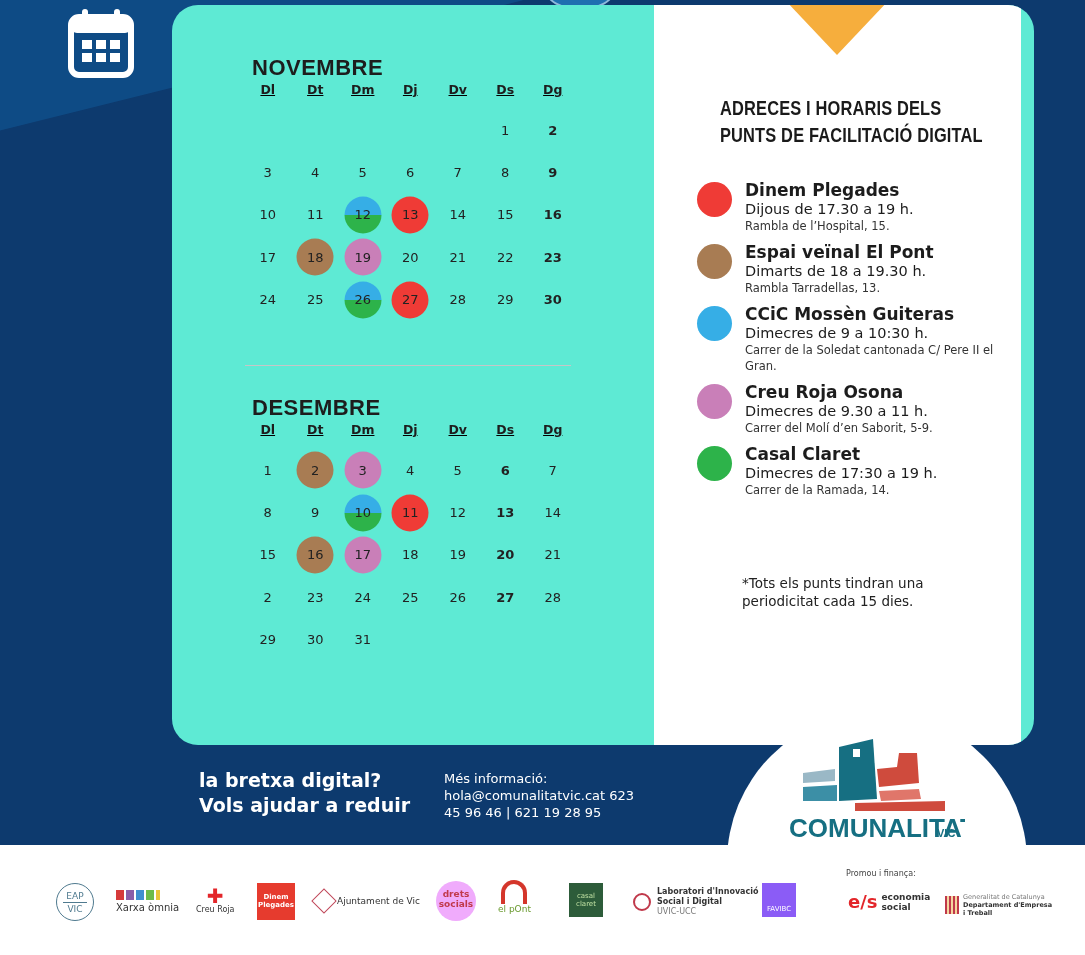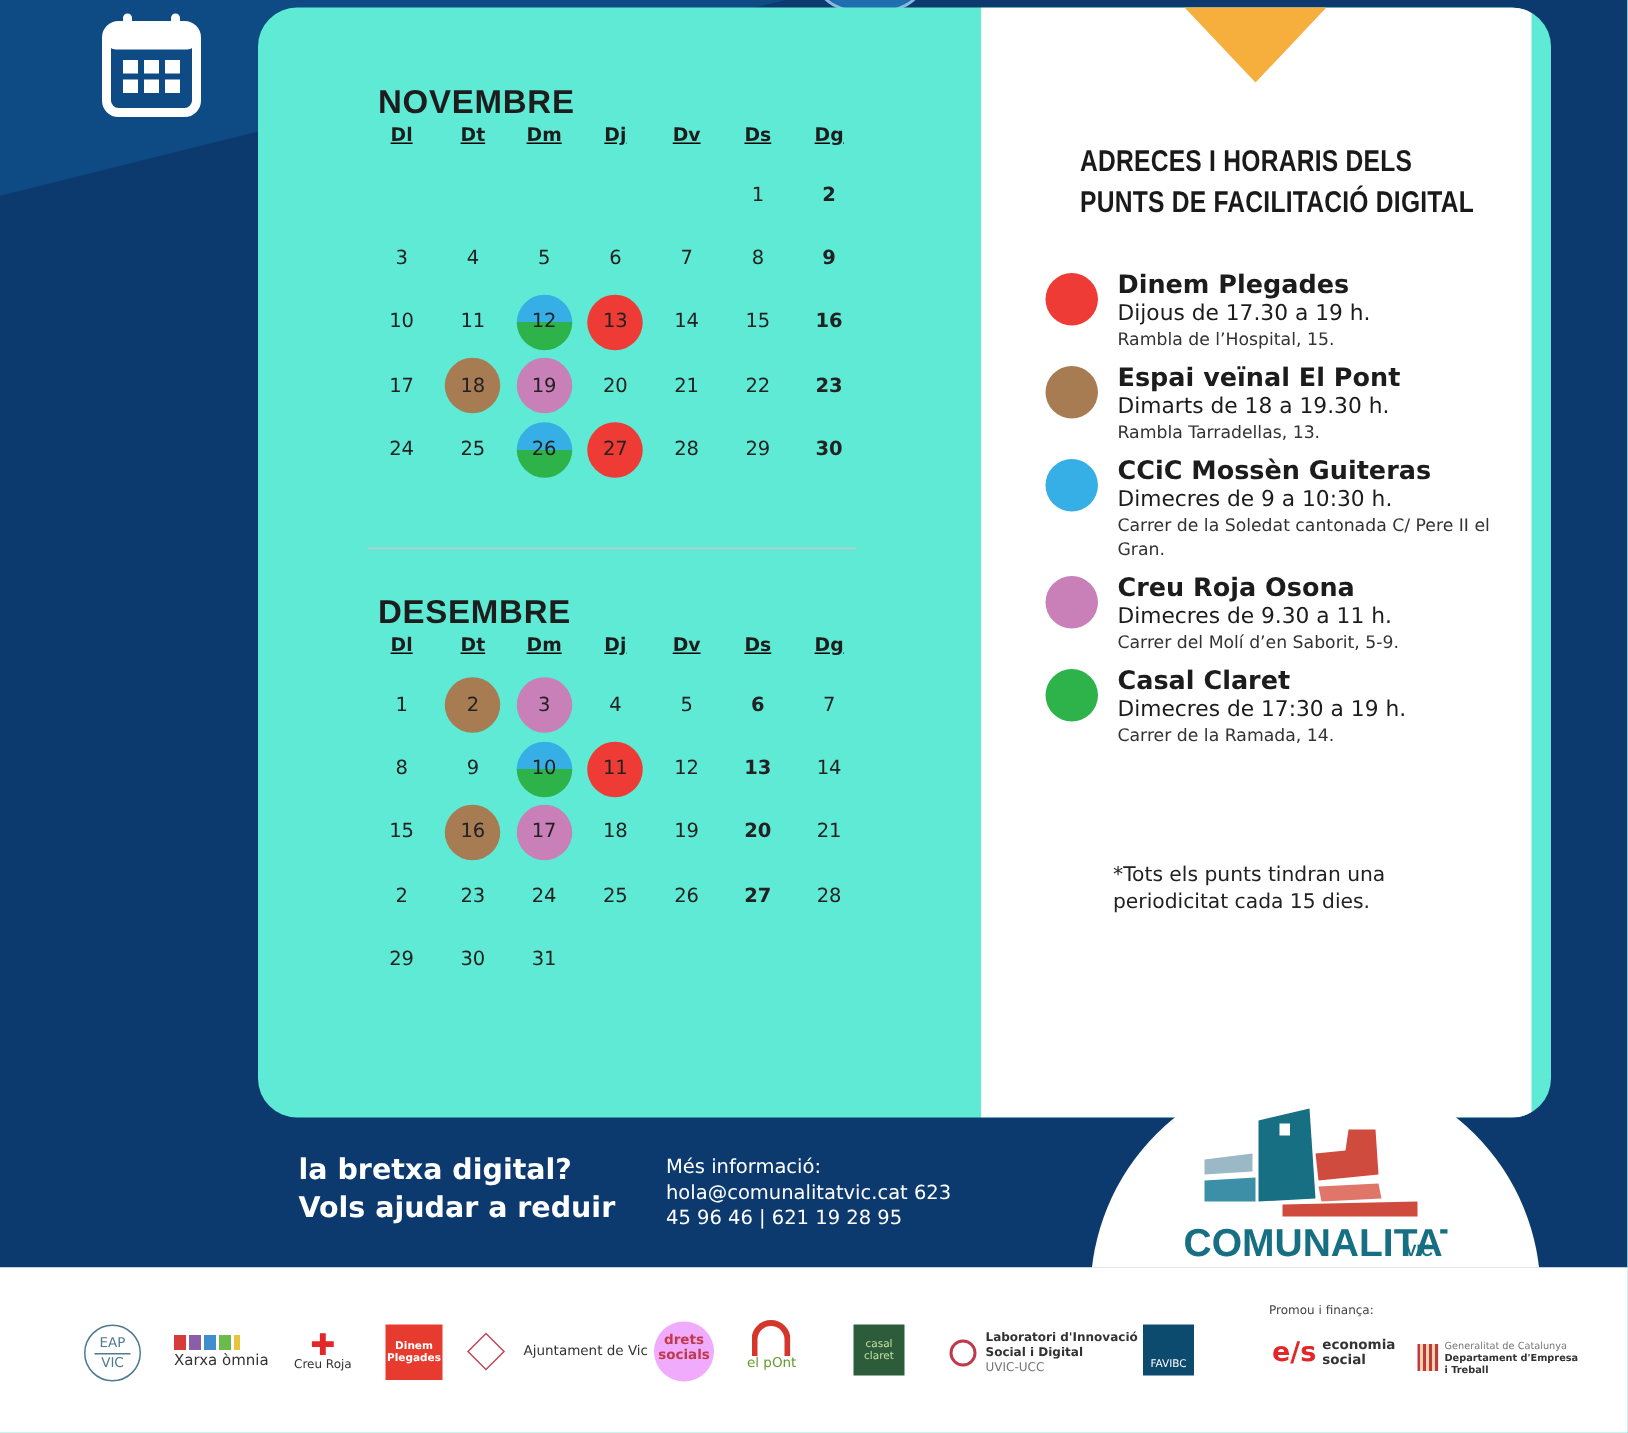--- a/index.html
+++ b/index.html
@@ -386,42 +386,42 @@
         <span style="width:8px;background:#6cbb4a"></span>
         <span style="width:4px;background:#e8c43a"></span>
       </div>
     <div style="font-size:10px;margin-top:2px;">Xarxa òmnia</div>
   </div>
   <div class="sp" style="left:196px;top:42px;text-align:center;">
     <div style="color:#e3262a;font-size:20px;line-height:18px;font-weight:bold;">✚</div>
     <div style="font-size:8px;">Creu Roja</div>
   </div>
   <div class="sp" style="left:257px;top:38px;width:38px;height:37px;background:#e63b2e;color:#fff;font-size:7px;font-weight:bold;text-align:center;padding-top:10px;line-height:8px;">Dinem Plegades</div>
-  <div class="sp" style="left:315px;top:47px;display:flex;align-items:center;gap:16px;">
+  <div class="sp" style="left:315px;top:47px;display:flex;align-items:center;gap:4px;">
     <span style="display:inline-block;width:18px;height:18px;border:1.5px solid #c0485a;transform:rotate(45deg);"></span>
     <span style="font-size:9px;">Ajuntament de Vic</span>
   </div>
   <div class="sp" style="left:436px;top:36px;width:40px;height:40px;border-radius:50%;background:#f0abfc;color:#c0394b;font-weight:bold;font-size:9px;line-height:10px;text-align:center;padding-top:8px;">
     <div>drets</div>
       <div>socials</div>
   </div>
   <div class="sp" style="left:498px;top:35px;text-align:center;color:#6a9a2f;font-size:9px;">
     <div style="width:26px;height:24px;border:4px solid #d4362b;border-bottom:none;border-radius:13px 13px 0 0;margin:0 auto;"></div>
     <div>el pOnt</div>
   </div>
   <div class="sp" style="left:569px;top:38px;width:34px;height:34px;background:#2d5c3a;color:#bfe0a2;font-size:7px;text-align:center;padding-top:9px;line-height:8px;">casal claret</div>
   <div class="sp" style="left:633px;top:42px;display:flex;gap:6px;align-items:center;">
     <span style="display:inline-block;width:18px;height:18px;border-radius:50%;border:2px solid #c0394b;"></span>
     <div style="font-size:8px;line-height:10px;font-weight:bold;">
       <div>Laboratori d'Innovació</div>
         <div>Social i Digital</div>
       <div style="font-weight:normal;color:#777;">UVIC-UCC</div>
     </div>
   </div>
-  <div class="sp" style="left:762px;top:38px;width:34px;height:34px;background:#0c4a6e;color:#fff;font-size:7px;text-align:center;padding-top:22px;">FAVIBC</div>
+  <div class="sp" style="left:762px;top:38px;width:34px;height:34px;background:#8b5cf6;color:#fff;font-size:7px;text-align:center;padding-top:22px;">FAVIBC</div>
   <div class="sp" style="left:846px;top:24px;font-size:8px;color:#444;">Promou i finança:</div>
   <div class="sp" style="left:848px;top:46px;display:flex;align-items:center;gap:4px;">
     <span style="color:#e3262a;font-weight:bold;font-size:18px;">e/s</span>
     <div style="font-weight:bold;font-size:9px;line-height:10px;">
         <div>economia</div>
         <div>social</div>
       </div>
   </div>
   <div class="sp" style="left:945px;top:48px;display:flex;align-items:center;gap:4px;">
     <span style="display:inline-block;width:14px;height:18px;background:repeating-linear-gradient(90deg,#c0394b 0 2px,#f5d6a0 2px 4px);"></span>

